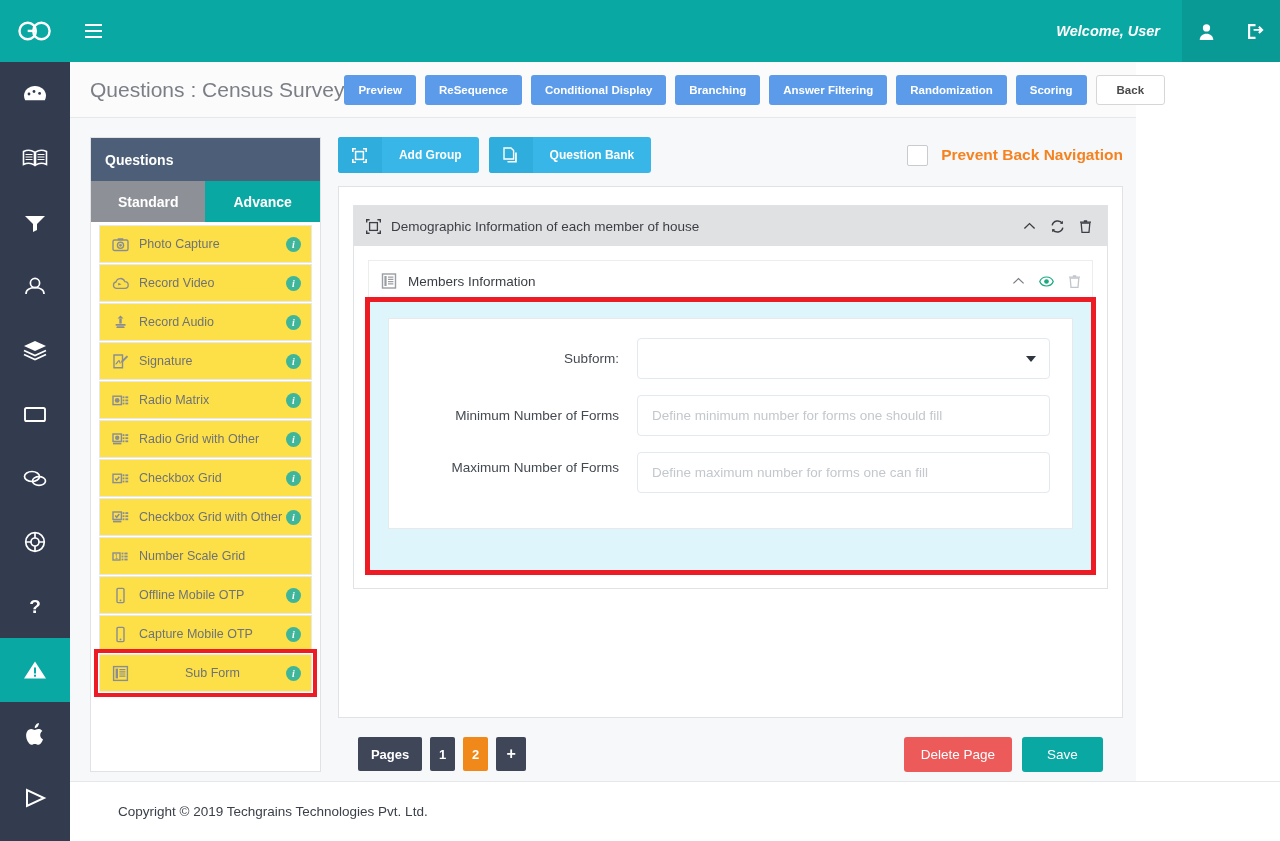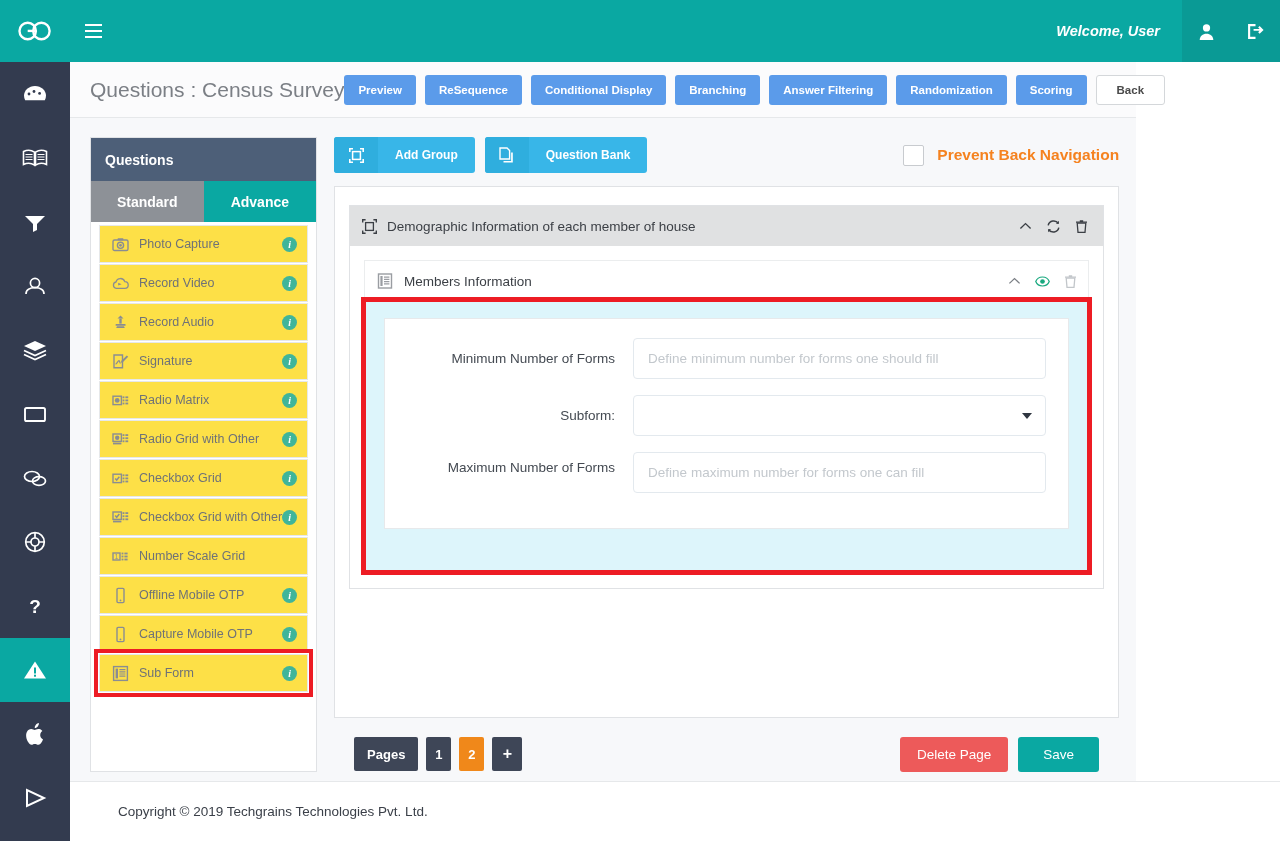--- a/index.html
+++ b/index.html
@@ -126,21 +126,21 @@
   }
   .info-icon {
     width: 15px; height: 15px; border-radius: 50%;
     background: #3fb59a; color: #ffffff;
     font-size: 10px; font-weight: bold; font-style: italic;
     display: flex; align-items: center; justify-content: center;
     font-family: "Liberation Serif", serif;
     cursor: pointer; flex: none;
   }
   .qrow.highlight {
-    outline: 4px solid #ed1c24; outline-offset: 1px; position: relative; z-index: 5;
+    outline: 4px solid #ed1c24; outline-offset: 1px; position: relative; z-index: 5; gap: 46px;
   }
 
   
   .content { flex: 1; display: flex; flex-direction: column; }
   .content-toolbar {
     display: flex; align-items: center; height: 36px; margin-bottom: 13px;
   }
   .tool-btn {
     display: flex; align-items: stretch; height: 36px;
     background: #38b6e8; border: none; border-radius: 3px;
@@ -640,33 +640,33 @@
                     <svg viewBox="0 0 15 15">
                         <path d="M3.2 4.2h8.6l-.8 9.2H4z" fill="none" stroke="#c2c6ca" stroke-width="1.3"></path>
                         <path d="M2 3.2h11M5.8 2h3.4" stroke="#c2c6ca" stroke-width="1.3"></path>
                       </svg>
                   </span>
                 </span>
               </div>
               <div class="subform-zone">
                 <div class="subform-inner">
                   <div class="frow">
-                    <div class="flabel">Minimum Number of Forms</div>
-                    <div class="fctl">
-                      <input class="finput" type="text" placeholder="Define minimum number for forms one should fill" style="">
-                    </div>
-                  </div>
-                  <div class="frow">
                     <div class="flabel">Subform:</div>
                     <div class="fctl">
                       <div class="fselect">
                         <span></span>
                         <span style="flex:1"></span>
                         <span class="caret"></span>
                       </div>
+                    </div>
+                  </div>
+                  <div class="frow">
+                    <div class="flabel">Minimum Number of Forms</div>
+                    <div class="fctl">
+                      <input class="finput" type="text" placeholder="Define minimum number for forms one should fill" style="">
                     </div>
                   </div>
                   <div class="frow">
                     <div class="flabel" style="padding-top:6px">Maximum Number of Forms</div>
                     <div class="fctl">
                       <input class="finput" type="text" placeholder="Define maximum number for forms one can fill" style="">
                     </div>
                   </div>
                 </div>
               </div>

